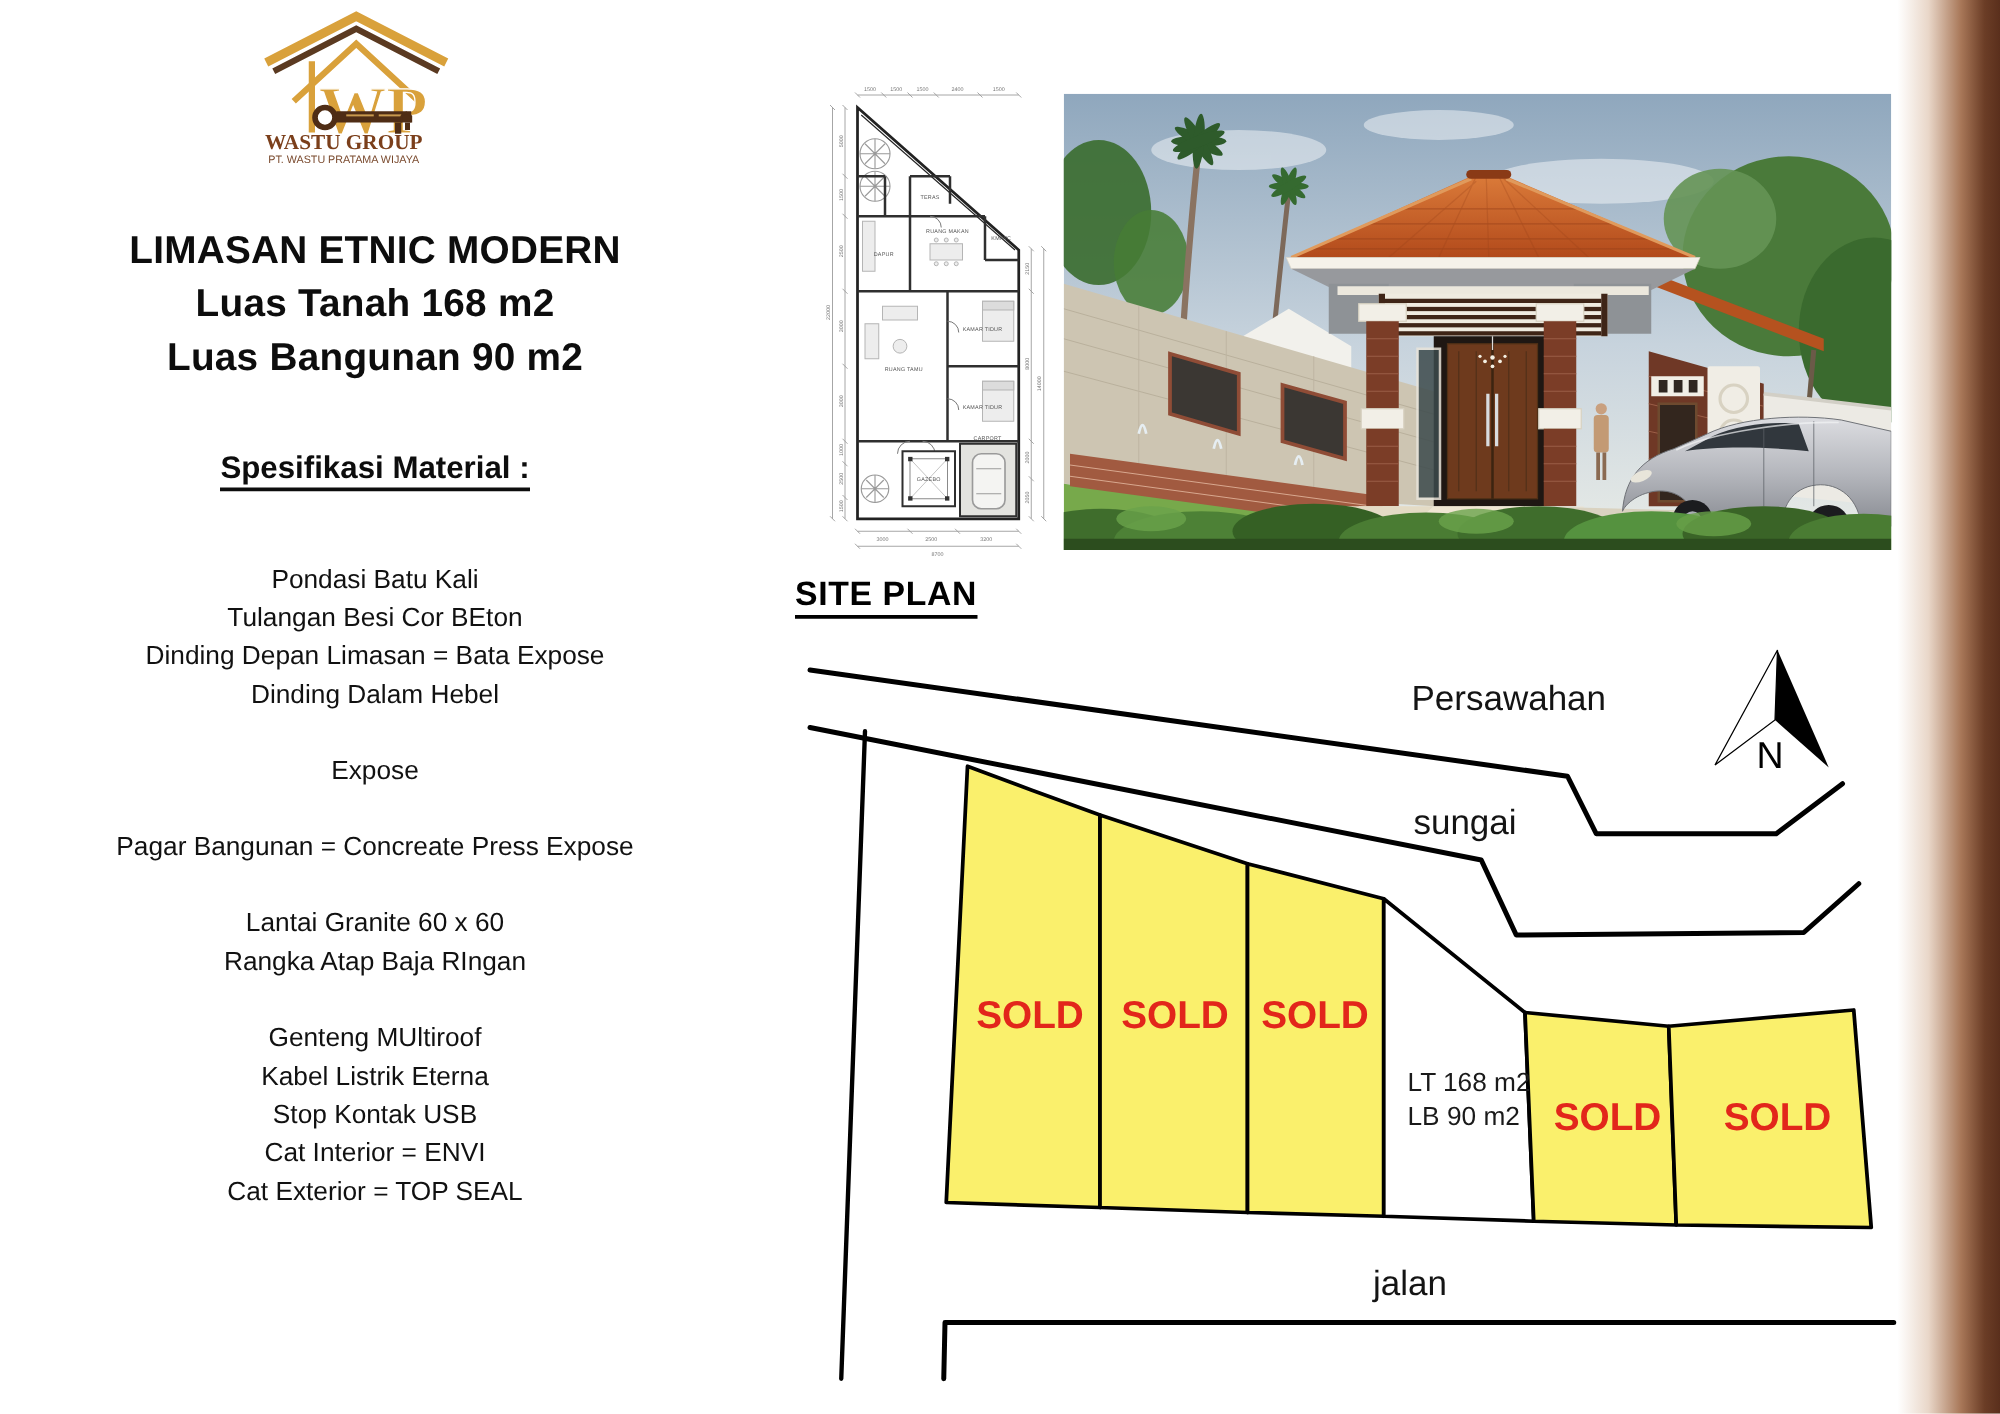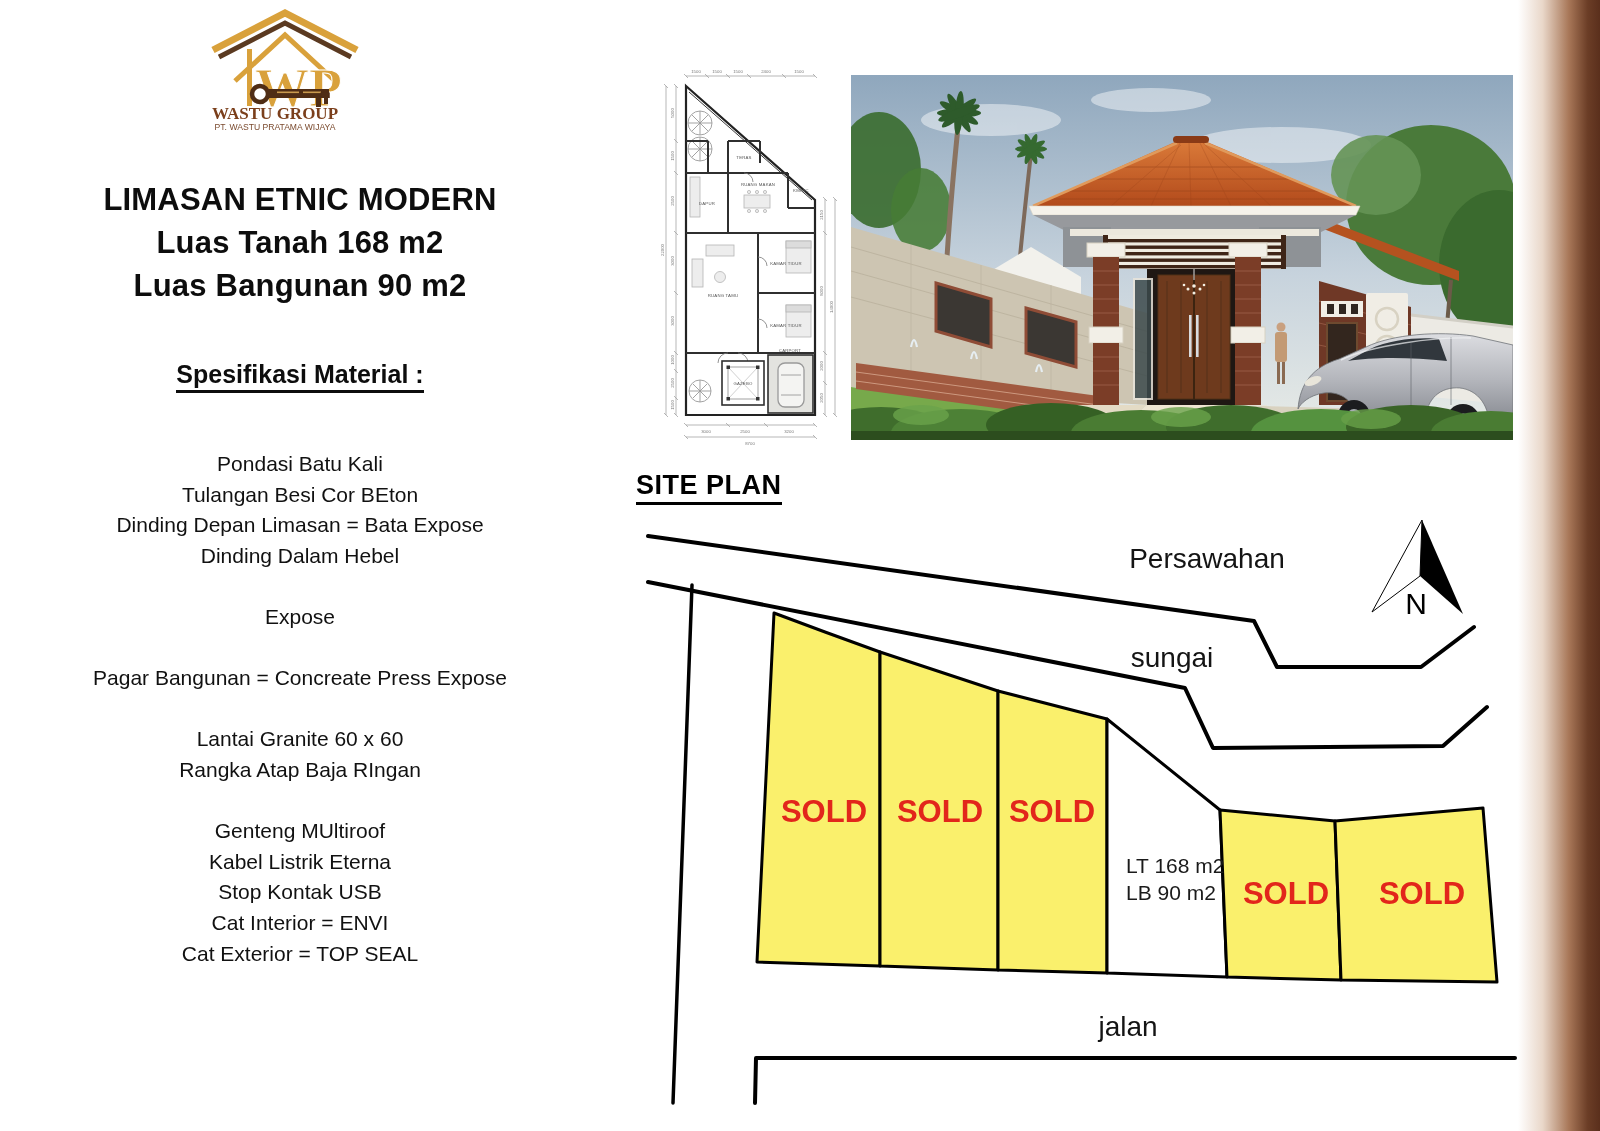--- a/index.html
+++ b/index.html
@@ -12,21 +12,21 @@
   
   .logo-wrap{left:183px;top:2px;width:184px;height:142px;}
   .header-block{left:40px;top:178px;width:520px;text-align:center;color:#0d0d0d;}
   .header-block div{font-weight:bold;font-size:31px;line-height:43px;letter-spacing:.2px;text-align:center;}
   .spec-heading-wrap{left:40px;top:360px;width:520px;text-align:center;}
   .spec-heading{display:inline-block;font-weight:bold;font-size:25px;color:#0d0d0d;
      border-bottom:3px solid #0d0d0d;padding-bottom:1px;}
   .spec-list{left:30px;top:421px;width:540px;text-align:center;color:#111;margin-top:28px;}
   .spec-line{margin:0;font-size:21px;line-height:30.6px;min-height:30.6px;}
   
-  .siteplan-heading-wrap{left:636px;top:470px;}
+  .siteplan-heading-wrap{left:636px;top:460px;}
   .siteplan-heading{display:inline-block;font-weight:bold;font-size:27px;color:#000;
      border-bottom:3.5px solid #000;padding-bottom:1px;letter-spacing:.5px;}
   svg text{font-family:"Liberation Sans", sans-serif;}
   .fp-dim{font-size:4.3px;fill:#777;}
   .fp-room{font-size:4.3px;fill:#555;letter-spacing:.2px;}
   .sp-label{font-size:28px;fill:#141414;}
   .sp-sold{font-size:31px;font-weight:bold;}
   .sp-lot-label{font-size:21px;fill:#1a1a1a;}
   .logo-brand{font-family:"Liberation Serif", serif;font-weight:bold;}
 </style>

